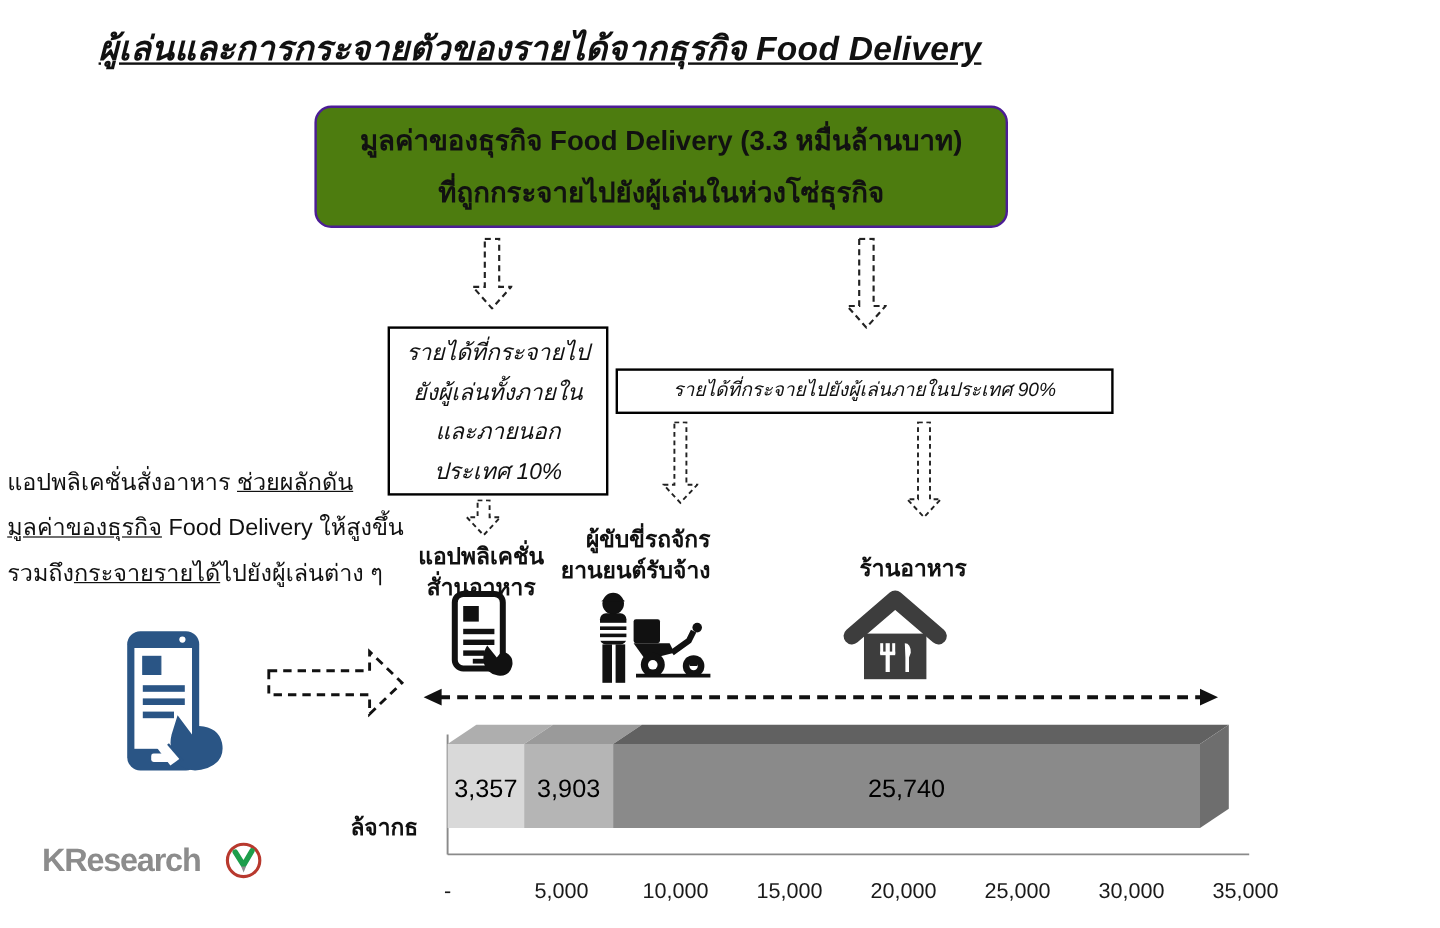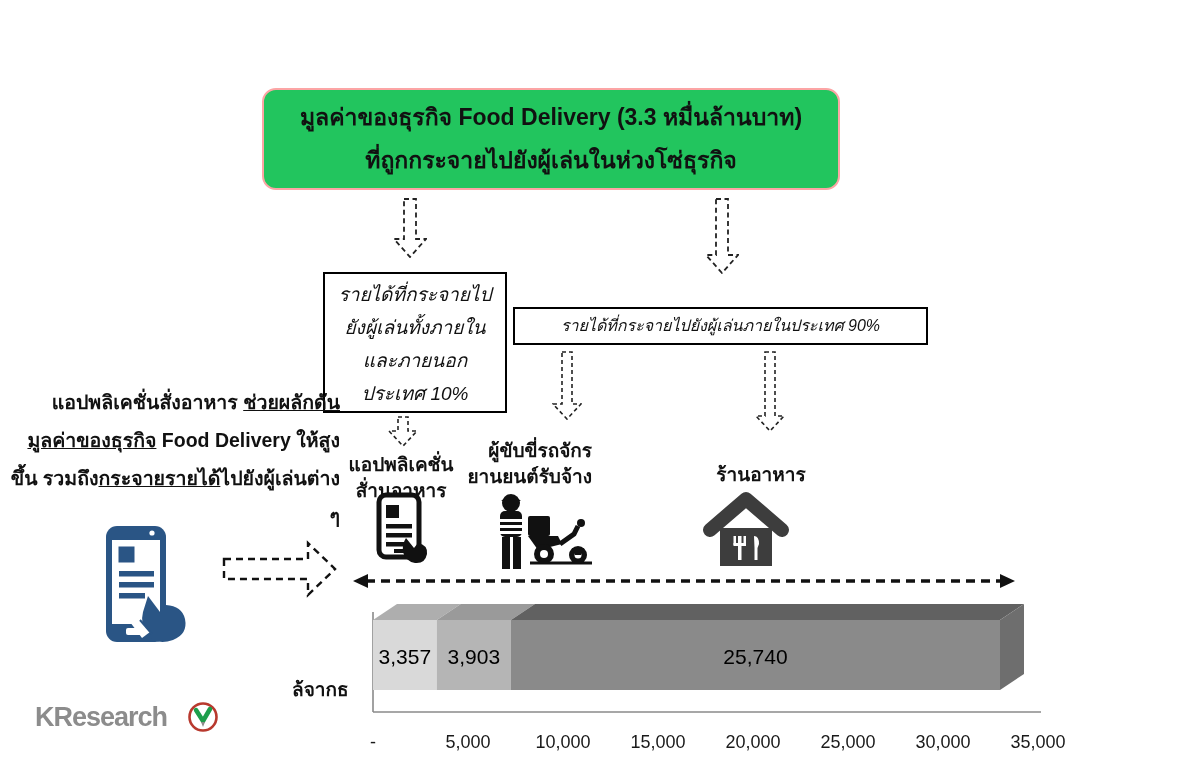--- a/index.html
+++ b/index.html
@@ -11,56 +11,57 @@
   .abs { position:absolute; }
 
   .title {
     left:70px; top:18px; width:760px; text-align:center;
     font-size:28px; font-weight:bold; font-style:italic;
     text-decoration:underline; letter-spacing:.2px;
   }
 
   .value-box {
     left:262px; top:88px; width:578px; height:102px;
-    border:2px solid #fca5a5; border-radius:14px; background:#22c55e;
+    border:2px solid #4c1d95; border-radius:14px; background:#4d7c0f;
     display:flex; flex-direction:column; justify-content:center; align-items:center;
     font-size:23px; font-weight:bold; line-height:43px; text-align:center;
   }
 
   .rev-box { border:2px solid #000000; background:#fff; font-style:italic; text-align:center; }
   .rev-box-left {
     left:323px; top:272px; width:184px; height:141px;
     font-size:19px; line-height:33px; padding-top:4px;
   }
   .rev-box-right {
     left:513px; top:307px; width:415px; height:38px;
     font-size:16px; line-height:33px;
   }
 
   .left-note {
-    left:6px; top:383px; width:334px; text-align:right;
-    font-size:19.5px; font-weight:bold; line-height:38px;
+    left:6px; top:383px; width:334px; text-align:left;
+    font-size:19.5px; font-weight:normal; line-height:38px;
   }
   .left-note .u { text-decoration:underline; }
 
   .player-label { text-align:center; font-size:19px; font-weight:bold; line-height:26px; }
   .player-label-app { left:338px; top:452px; width:126px; }
   .player-label-rider { left:452px; top:438px; width:140px;text-align:right; }
   .player-label-rest { left:698px; top:462px; width:126px; }
 
   .unit-label { left:292px; top:674px; font-size:19px; font-weight:600; }
 
   .kresearch { left:35px; top:700px; display:flex; align-items:center; gap:19px; }
   .kresearch .ktext { font-size:27px; font-weight:bold; color:#8c8c8c; letter-spacing:-1px; }
 </style>
 </head>
 <body>
 
 <div class="stage">
 
+  <div class="abs title">ผู้เล่นและการกระจายตัวของรายได้จากธุรกิจ Food Delivery</div>
 
   <div class="abs value-box">
     <div>มูลค่าของธุรกิจ Food Delivery (3.3 หมื่นล้านบาท)</div>
     <div>ที่ถูกกระจายไปยังผู้เล่นในห่วงโซ่ธุรกิจ</div>
   </div>
 
   <svg class="abs" style="left:393px;top:198px" width="34" height="60">
     <polygon points="11,1 23,1 23,41 33,41 17,59 1,41 11,41" fill="#fff" stroke="#222" stroke-width="1.8" stroke-dasharray="5 3.5"></polygon>
   </svg>
   <svg class="abs" style="left:705px;top:198px" width="34" height="76">

